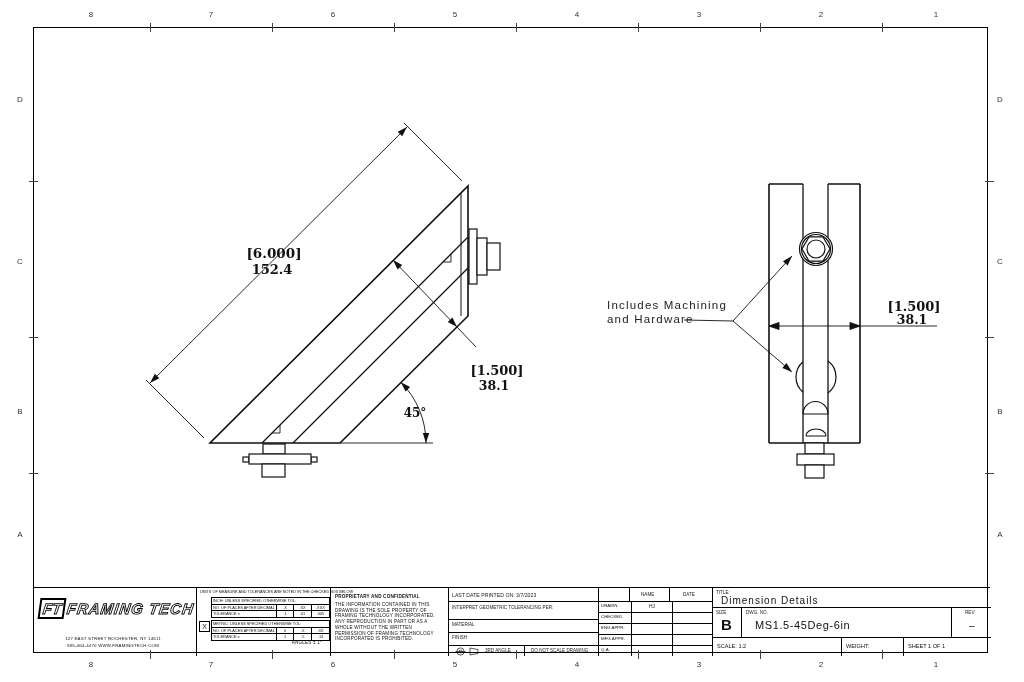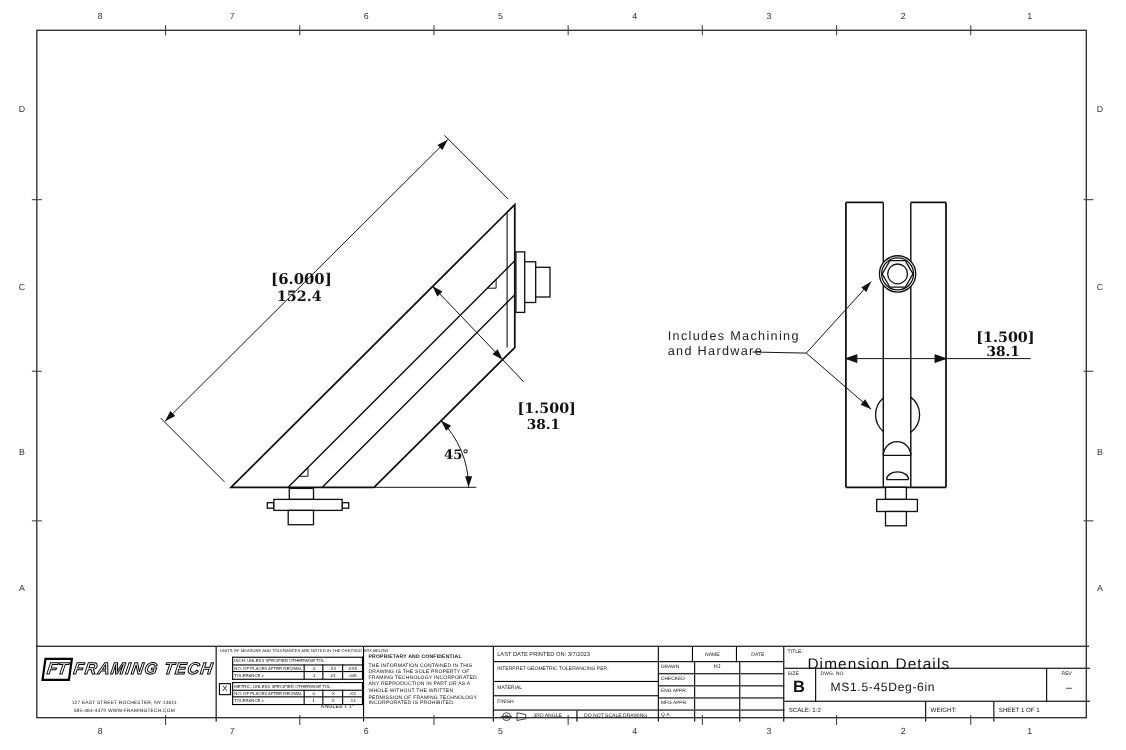--- a/index.html
+++ b/index.html
@@ -307,21 +307,21 @@
         <div class="ab-label">Q.A.</div>
         <div class="ab-name"></div>
         <div class="ab-date"></div>
       </div>
     </div>
   </div>
 
   <div class="cell" style="left:679px;width:278px">
     <div class="row-line" style="position:absolute;left:0;top:0;width:278px;height:20px">
       <span class="lbl" style="position:absolute;left:3px;top:2px">TITLE:</span>
-      <span style="position:absolute;left:21px;top:7px;font-size:14px;letter-spacing:1px">Dimension Details</span>
+      <span style="position:absolute;left:8px;top:7px;font-size:10px;letter-spacing:1px">Dimension Details</span>
     </div>
     <div class="row-line" style="position:absolute;left:0;top:20px;width:278px;height:30px">
       <div style="position:absolute;left:28px;top:0;width:1px;height:30px;background:#000"></div>
       <div style="position:absolute;left:238px;top:0;width:1px;height:30px;background:#000"></div>
       <span class="lbl" style="position:absolute;left:3px;top:2px">SIZE</span>
       <span style="position:absolute;left:8px;top:8px;font-size:15px;font-weight:bold">B</span>
       <span class="lbl" style="position:absolute;left:33px;top:2px">DWG. NO.</span>
       <span style="position:absolute;left:42px;top:11px;font-size:11px;letter-spacing:0.6px">MS1.5-45Deg-6in</span>
       <span class="lbl" style="position:absolute;left:252px;top:2px">REV</span>
       <span style="position:absolute;left:256px;top:12px;font-size:10px">–</span>

